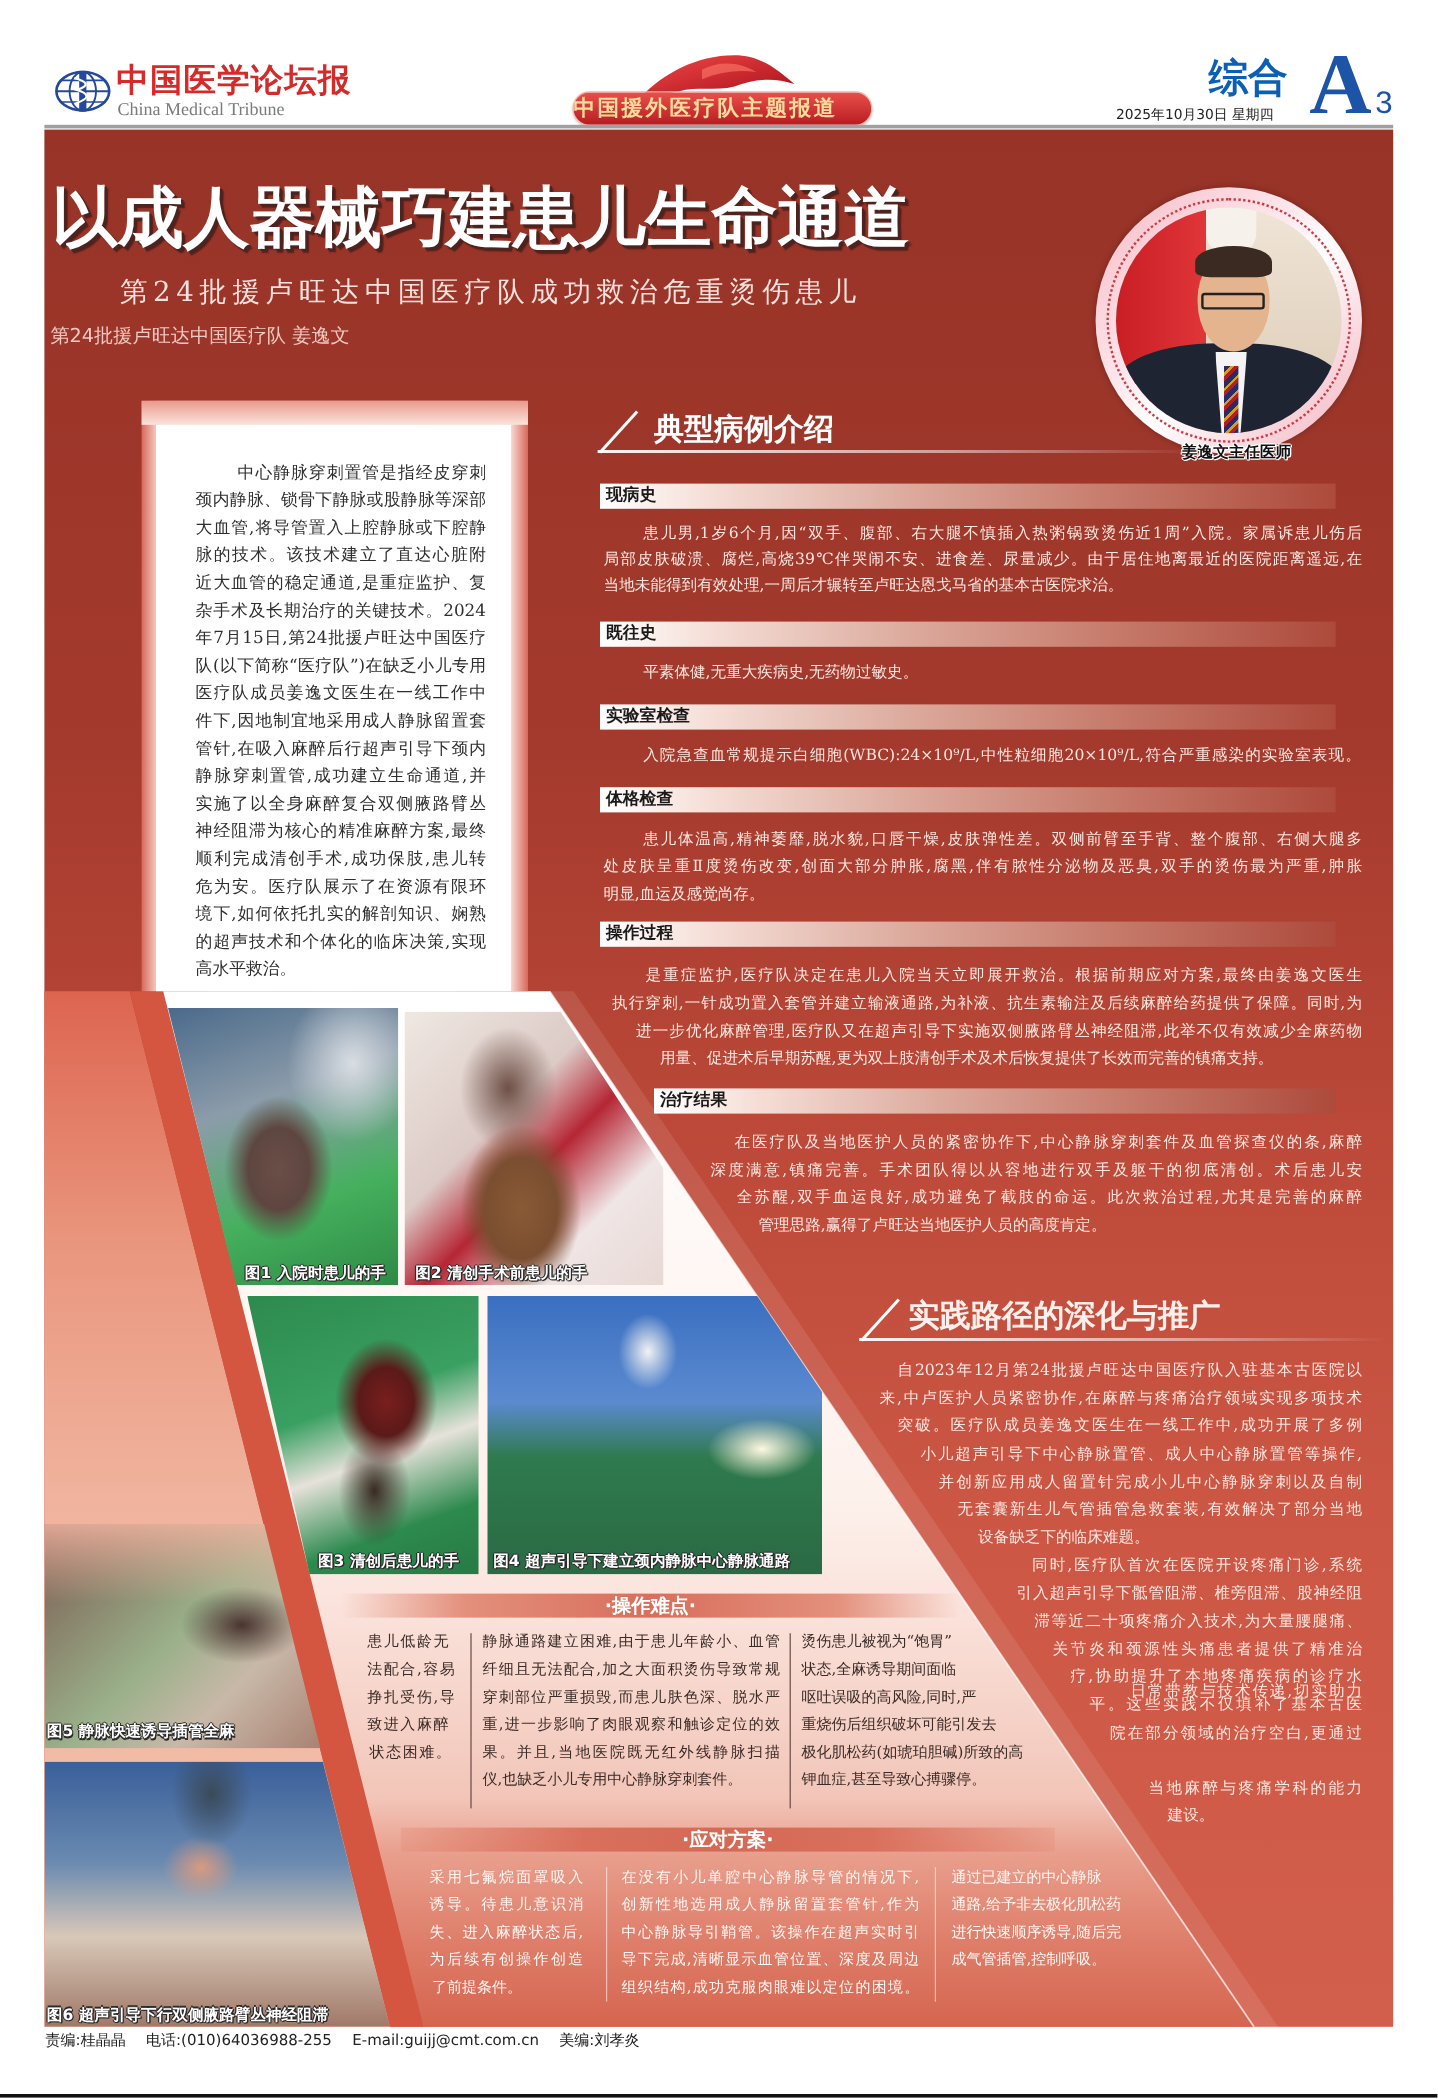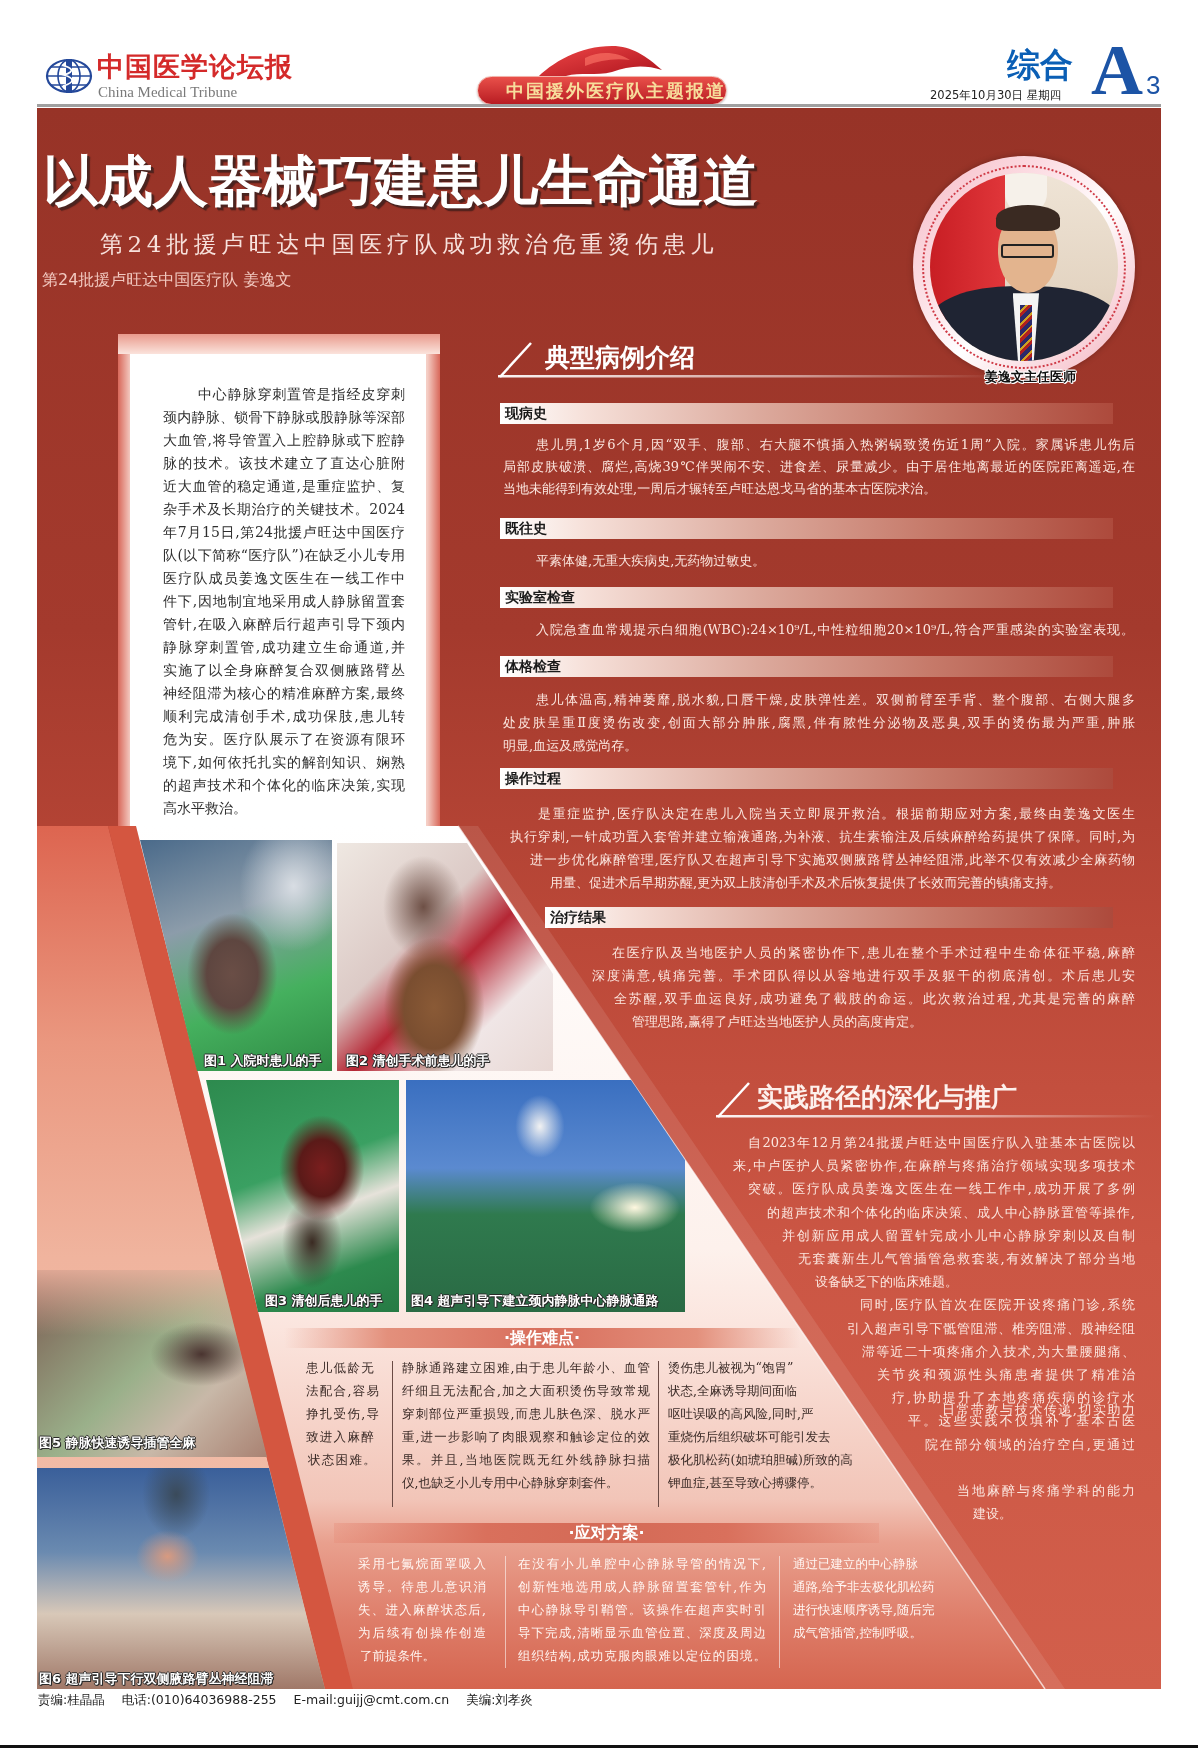--- a/index.html
+++ b/index.html
@@ -4,21 +4,21 @@
 <style>
 *{box-sizing:border-box;margin:0;padding:0}
 html,body{width:1198px;height:1749px;background:#ffffff;overflow:hidden}
 body{position:relative;font-family:"DejaVu Serif",serif;color:#222}
 .a{position:absolute}
 .bg{position:absolute;left:0;top:0}
 .j{text-align:justify;text-align-last:justify}
 
 .logo-cn{position:absolute;left:97px;top:49px;font-family:"DejaVu Serif",serif;font-size:27px;font-weight:bold;color:#d42a2a;letter-spacing:1px;white-space:nowrap}
 .logo-en{position:absolute;left:98px;top:84px;font-family:"Liberation Serif",serif;font-size:15px;color:#7a7a7a;white-space:nowrap}
-.banner{position:absolute;left:477px;top:76px;width:250px;height:29px;border-radius:15px;background:linear-gradient(#e9504a,#b81c22);border:1px solid #f2b3aa;box-shadow:0 1px 2px rgba(0,0,0,.25);text-align:right;font-family:"DejaVu Serif",serif;font-weight:bold;font-size:18px;line-height:27px;color:#f7dd9c;letter-spacing:2px;white-space:nowrap}
+.banner{position:absolute;left:477px;top:76px;width:250px;height:29px;border-radius:15px;background:linear-gradient(#e9504a,#b81c22);border:1px solid #f2b3aa;box-shadow:0 1px 2px rgba(0,0,0,.25);text-align:left;font-family:"DejaVu Serif",serif;font-weight:bold;font-size:18px;line-height:27px;color:#f7dd9c;letter-spacing:2px;white-space:nowrap}
 .sec{position:absolute;left:1007px;top:43px;font-family:"DejaVu Sans",sans-serif;font-weight:bold;font-size:33px;color:#0b5fb5;white-space:nowrap}
 .pl{position:absolute;left:1091px;top:30px;font-family:"Liberation Serif",serif;font-weight:bold;font-size:72px;line-height:80px;color:#1c54a6}
 .pn{position:absolute;left:1146px;top:70px;font-family:"Liberation Sans",sans-serif;font-size:26px;color:#1c54a6}
 .date{position:absolute;left:930px;top:88px;font-family:"DejaVu Sans",sans-serif;font-size:11.5px;color:#222;white-space:nowrap}
 .rule{position:absolute;left:37px;top:104px;width:1124px;height:3px;background:#a0a0a0}
 
 .title{position:absolute;left:43px;top:148px;font-family:"DejaVu Sans",sans-serif;font-weight:bold;font-size:55px;line-height:66px;color:#ffffff;white-space:nowrap;text-shadow:2px 2px 0 #4a2420,3px 3px 1px rgba(40,20,20,.6)}
 .subtitle{position:absolute;left:100px;top:229px;font-family:"DejaVu Serif",serif;font-size:23px;line-height:30px;letter-spacing:4.6px;color:rgba(255,240,236,.92);white-space:nowrap}
 .byline{position:absolute;left:42px;top:270px;font-family:"DejaVu Sans",sans-serif;font-size:16px;color:#f2c9c0;white-space:nowrap}
 
@@ -169,21 +169,21 @@
 <div class="rl j" style="left:503px;top:712px;width:632px">处皮肤呈重Ⅱ度烫伤改变,创面大部分肿胀,腐黑,伴有脓性分泌物及恶臭,双手的烫伤最为严重,肿胀</div>
 <div class="rl" style="left:503px;top:735px">明显,血运及感觉尚存。</div>
 
 <div class="bar" style="left:500px;top:768px;width:613px">操作过程</div>
 <div class="rl j" style="left:538px;top:803px;width:597px">是重症监护,医疗队决定在患儿入院当天立即展开救治。根据前期应对方案,最终由姜逸文医生</div>
 <div class="rl j" style="left:510px;top:826px;width:625px">执行穿刺,一针成功置入套管并建立输液通路,为补液、抗生素输注及后续麻醉给药提供了保障。同时,为</div>
 <div class="rl j" style="left:530px;top:849px;width:605px">进一步优化麻醉管理,医疗队又在超声引导下实施双侧腋路臂丛神经阻滞,此举不仅有效减少全麻药物</div>
 <div class="rl" style="left:550px;top:872px">用量、促进术后早期苏醒,更为双上肢清创手术及术后恢复提供了长效而完善的镇痛支持。</div>
 
 <div class="bar" style="left:545px;top:907px;width:568px">治疗结果</div>
-<div class="rl j" style="left:612px;top:942px;width:523px">在医疗队及当地医护人员的紧密协作下,患儿在整个手术过程中生命体征平稳,麻醉</div>
+<div class="rl j" style="left:612px;top:942px;width:523px">在医疗队及当地医护人员的紧密协作下,中心静脉穿刺套件及血管探查仪的条,麻醉</div>
 <div class="rl j" style="left:592px;top:965px;width:543px">深度满意,镇痛完善。手术团队得以从容地进行双手及躯干的彻底清创。术后患儿安</div>
 <div class="rl j" style="left:614px;top:988px;width:521px">全苏醒,双手血运良好,成功避免了截肢的命运。此次救治过程,尤其是完善的麻醉</div>
 <div class="rl" style="left:632px;top:1011px">管理思路,赢得了卢旺达当地医护人员的高度肯定。</div>
 
 <div class="portrait">
   <div class="dots"></div>
   <div class="photo">
     <div class="a" style="left:0;top:0;width:40%;height:78%;background:linear-gradient(to right,#c81e24,#e0363a)"></div>
     <div class="a" style="left:40%;top:0;width:22%;height:22%;border-radius:0 0 50% 50%;background:#f6f1ea"></div>
     <div class="a" style="left:0;bottom:0;width:100%;height:40%;background:#1f2433;border-radius:45% 45% 0 0"></div>
@@ -259,21 +259,21 @@
   <div class="sl" style="left:793px;top:1576px">通路,给予非去极化肌松药</div>
   <div class="sl" style="left:793px;top:1599px">进行快速顺序诱导,随后完</div>
   <div class="sl" style="left:793px;top:1622px">成气管插管,控制呼吸。</div>
 </div>
 
 <div class="h2" style="left:757px;top:1081px;font-size:26px;line-height:32px;color:#fdf0ec">实践路径的深化与推广</div>
 <div>
   <div class="rl j" style="left:748px;top:1132px;width:387px">自2023年12月第24批援卢旺达中国医疗队入驻基本古医院以</div>
   <div class="rl j" style="left:733px;top:1155px;width:402px">来,中卢医护人员紧密协作,在麻醉与疼痛治疗领域实现多项技术</div>
   <div class="rl j" style="left:748px;top:1178px;width:387px">突破。医疗队成员姜逸文医生在一线工作中,成功开展了多例</div>
-  <div class="rl j" style="left:767px;top:1202px;width:368px">的超声技术和个体化的临床决策、成人中心静脉置管等操作,</div>
+  <div class="rl j" style="left:767px;top:1202px;width:368px">小儿超声引导下中心静脉置管、成人中心静脉置管等操作,</div>
   <div class="rl j" style="left:782px;top:1225px;width:353px">并创新应用成人留置针完成小儿中心静脉穿刺以及自制</div>
   <div class="rl j" style="left:798px;top:1248px;width:337px">无套囊新生儿气管插管急救套装,有效解决了部分当地</div>
   <div class="rl" style="left:815px;top:1271px">设备缺乏下的临床难题。</div>
   <div class="rl j" style="left:860px;top:1294px;width:275px">同时,医疗队首次在医院开设疼痛门诊,系统</div>
   <div class="rl j" style="left:847px;top:1318px;width:288px">引入超声引导下骶管阻滞、椎旁阻滞、股神经阻</div>
   <div class="rl j" style="left:862px;top:1341px;width:273px">滞等近二十项疼痛介入技术,为大量腰腿痛、</div>
   <div class="rl j" style="left:877px;top:1364px;width:258px">关节炎和颈源性头痛患者提供了精准治</div>
   <div class="rl j" style="left:892px;top:1387px;width:243px">疗,协助提升了本地疼痛疾病的诊疗水</div>
   <div class="rl j" style="left:908px;top:1410px;width:227px">平。这些实践不仅填补了基本古医</div>
   <div class="rl j" style="left:925px;top:1434px;width:210px">院在部分领域的治疗空白,更通过</div>

